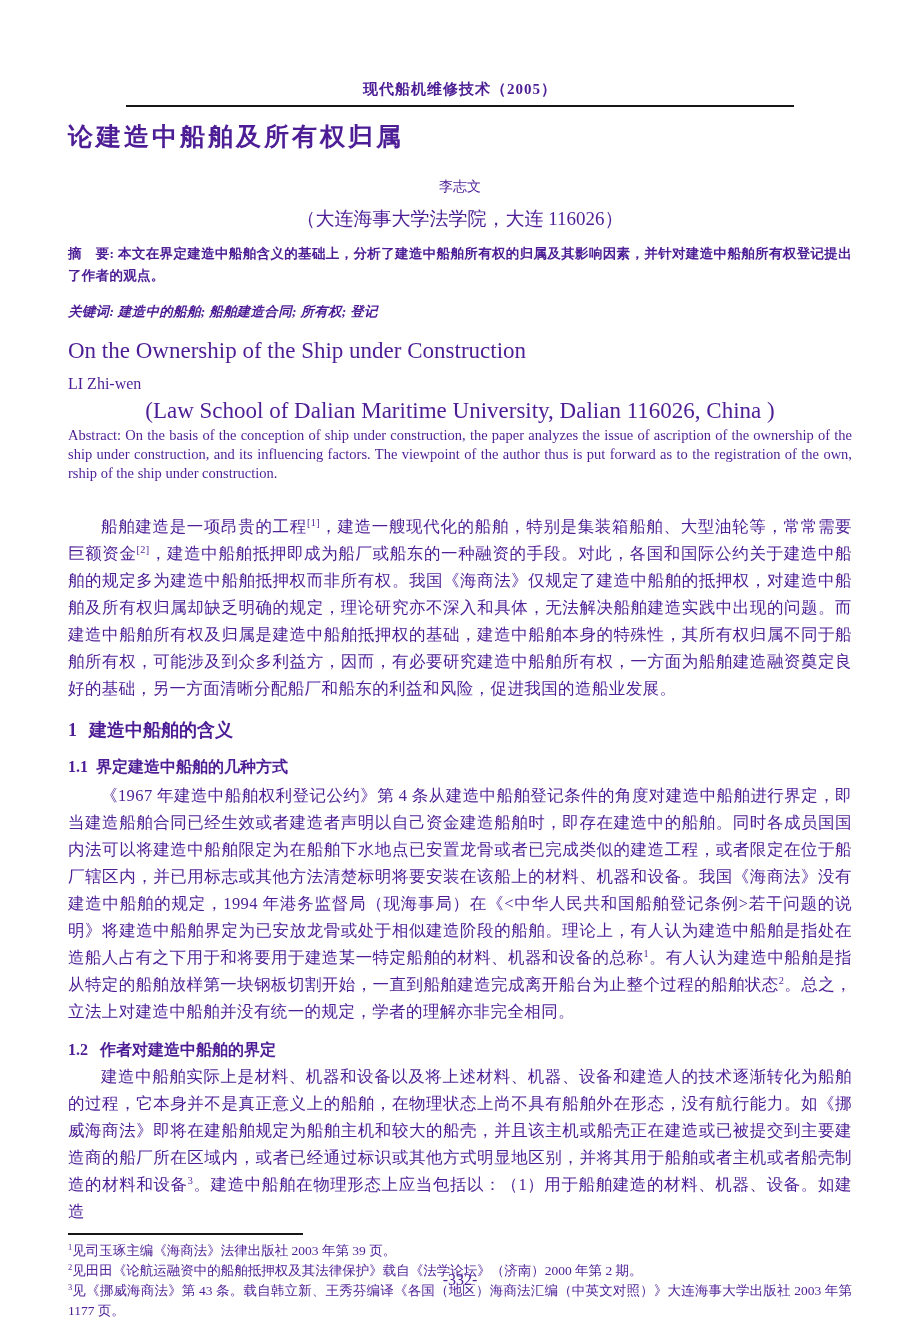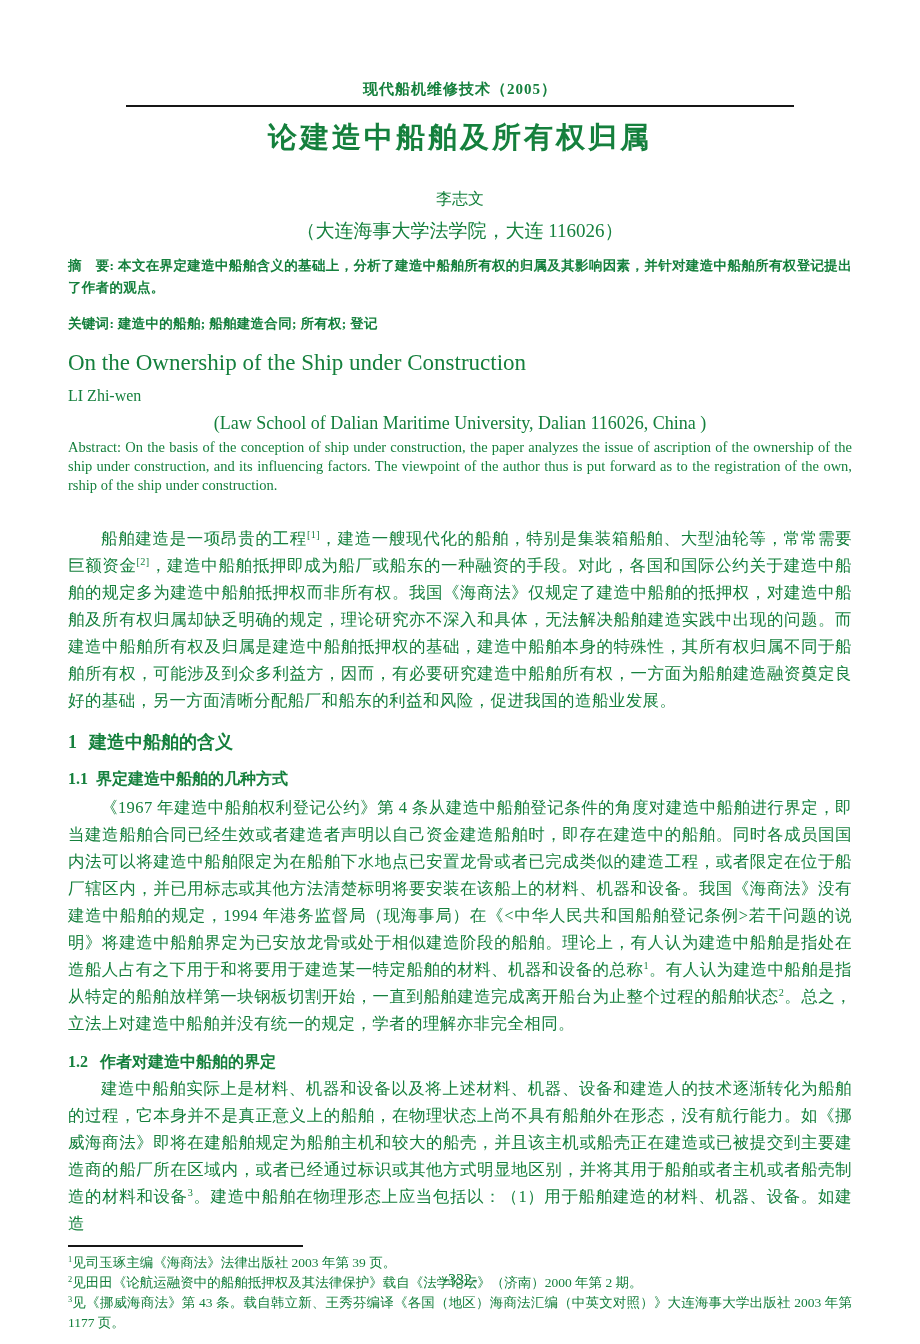--- a/index.html
+++ b/index.html
@@ -6,21 +6,21 @@
     margin: 0;
     padding: 0;
     background: #ffffff;
   }
   .page {
     position: relative;
     width: 920px;
     height: 1344px;
     margin: 0 auto;
     background: #ffffff;
-    color: #15803d;
+    color: #4c1d95;
     font-family: "Liberation Serif", "DejaVu Serif", serif;
     overflow: hidden;
     box-sizing: border-box;
   }
   .content {
     padding: 0 68px;
   }
   .journal-header {
     margin-top: 80px;
     text-align: center;
@@ -29,30 +29,29 @@
     font-weight: bold;
     letter-spacing: 1px;
   }
   .header-rule {
     border: none;
     border-top: 2.5px solid #161616;
     margin: 7px 58px 0 58px;
   }
   .title-cn {
     margin: 12px 0 0 0;
-    text-align: center;
-    font-size: 29px;
+    font-size: 25px;
     line-height: 36px;
     font-weight: bold;
     letter-spacing: 3px;
   }
   .author-cn {
-    margin-top: 34px;
-    text-align: center;
-    font-size: 16px;
+    margin-top: 22px;
+    text-align: center;
+    font-size: 14px;
     line-height: 20px;
   }
   .affiliation-cn {
     margin-top: 12px;
     text-align: center;
     font-size: 19px;
     line-height: 20px;
   }
   .abstract-cn {
     margin-top: 14px;
@@ -60,37 +59,38 @@
     line-height: 22px;
     text-align: justify;
     font-weight: bold;
     letter-spacing: 0.3px;
   }
   .keywords-cn {
     font-size: 13.5px;
     line-height: 22px;
     font-weight: bold;
     letter-spacing: 0.3px;
+    font-style: italic;
   }
   .title-en {
     margin: 4px 0 0 0;
     text-align: left;
     font-size: 23px;
     line-height: 30px;
     font-weight: normal;
   }
   .author-en {
     margin-top: 8px;
     font-size: 16px;
     line-height: 20px;
   }
   .affiliation-en {
     margin-top: 6px;
     text-align: center;
-    font-size: 18px;
+    font-size: 23px;
     line-height: 22px;
   }
   .abstract-en {
     margin-top: 4px;
     font-size: 14.5px;
     line-height: 19px;
     text-align: justify;
   }
   .keywords-en {
     font-size: 14.5px;

